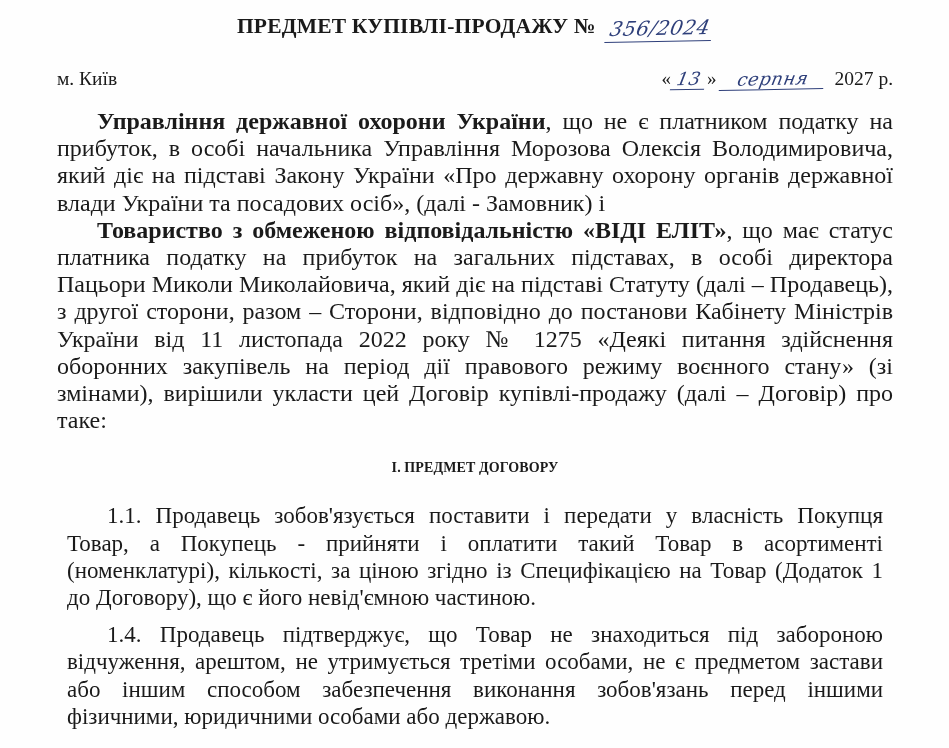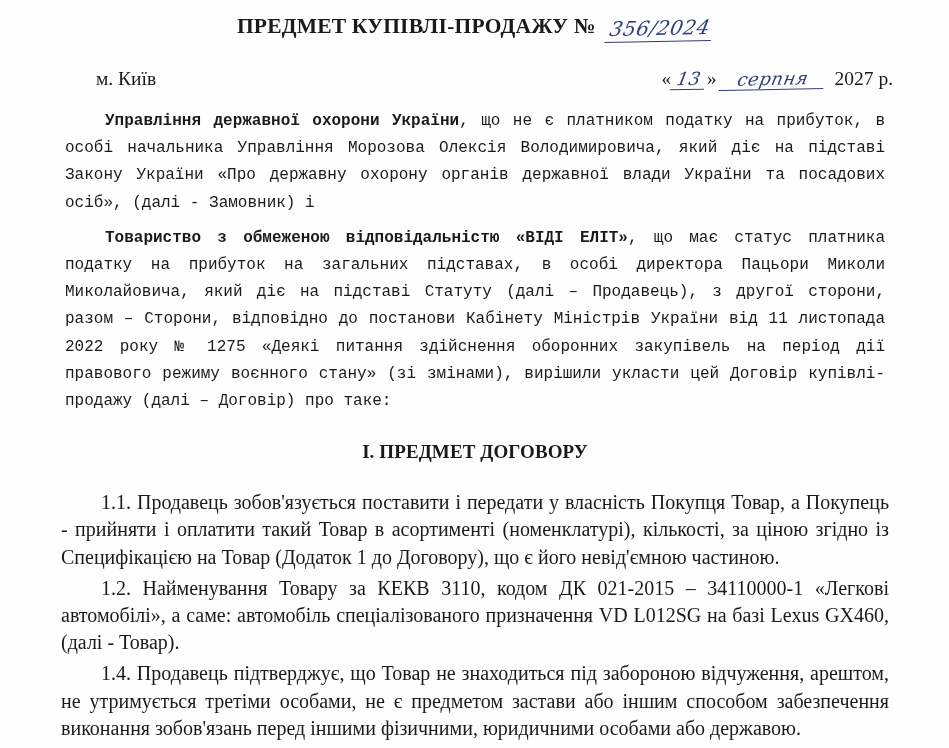--- a/index.html
+++ b/index.html
@@ -59,21 +59,20 @@
     padding: 0 3px 1px 3px;
   }
 
   
   .meta-row {
     margin-top: 28px;
     display: flex;
     align-items: baseline;
     justify-content: space-between;
     font-size: 19.5px;
-    margin-left: 39px;
   }
   .city {
     white-space: nowrap;
   }
   .date-block {
     white-space: nowrap;
     font-size: 19.5px;
   }
   .date-quote { font-size: 19px; }
   .date-day {
@@ -91,44 +90,43 @@
     text-align: center;
     font-size: 18px;
     border-bottom: 1.4px solid #2e3f7a;
     padding: 0 4px;
     margin: 0 2px 0 4px;
   }
   .date-year { margin-left: 8px; }
 
   
   .para {
-    margin: 8px;
-    font-size: 16px;
+    margin: 0;
+    font-size: 24px;
     line-height: 27.2px;
     text-align: justify;
     text-justify: inter-word;
     text-indent: 40px;
     hyphens: none;
-    font-family: Liberation Mono, monospace;
   }
   .para.first { margin-top: 18px; }
   .party-name { font-weight: bold; }
 
   .section-heading {
     margin: 26px 0 0 0;
     text-align: center;
-    font-size: 19px;
+    font-size: 14px;
     font-weight: bold;
     letter-spacing: 0.1px;
   }
 
   .clauses { margin-top: 26px; }
   .clause {
-    margin: 4px;
-    font-size: 20px;
+    margin: 10px;
+    font-size: 23px;
     line-height: 27.2px;
     text-align: justify;
     text-justify: inter-word;
     text-indent: 40px;
   }
   .clause.tight { text-align: left; }
 </style>
 </head>
 <body>
 
@@ -154,18 +152,17 @@
     </p>
 
     <p class="para">
       <span class="party-name">Товариство з обмеженою відповідальністю «ВІДІ ЕЛІТ»</span><span>, що має статус платника податку на прибуток на загальних підставах, в особі директора Пацьори Миколи Миколайовича, який діє на підставі Статуту (далі – Продавець), з другої сторони, разом – Сторони, відповідно до постанови Кабінету Міністрів України від 11 листопада 2022 року № 1275 «Деякі питання здійснення оборонних закупівель на період дії правового режиму воєнного стану» (зі змінами), вирішили укласти цей Договір купівлі-продажу (далі – Договір) про таке:</span>
     </p>
 
     <div class="section-heading">І. ПРЕДМЕТ ДОГОВОРУ</div>
 
     <div class="clauses">
       <p class="clause">1.1. Продавець зобов'язується   поставити і передати у власність Покупця Товар, а Покупець - прийняти і оплатити такий Товар в асортименті (номенклатурі), кількості, за ціною згідно із Специфікацією на Товар (Додаток 1 до Договору), що є його невід'ємною частиною.</p>
-      <p class="clause">1.2. Найменування Товару за КЕКВ 3110, кодом ДК 021-2015 – 34110000-1 «Легкові автомобілі», а саме: автомобіль спеціалізованого призначення VD L012SG на базі Lexus GX460, (далі - Товар).</p>
       <p class="clause">1.4. Продавець підтверджує, що Товар не знаходиться під забороною відчуження, арештом, не утримується третіми особами, не є предметом застави або іншим способом забезпечення виконання зобов'язань перед іншими фізичними, юридичними особами або державою.</p>
     </div>
 
   </div>
 </div>
 
 </body></html>

